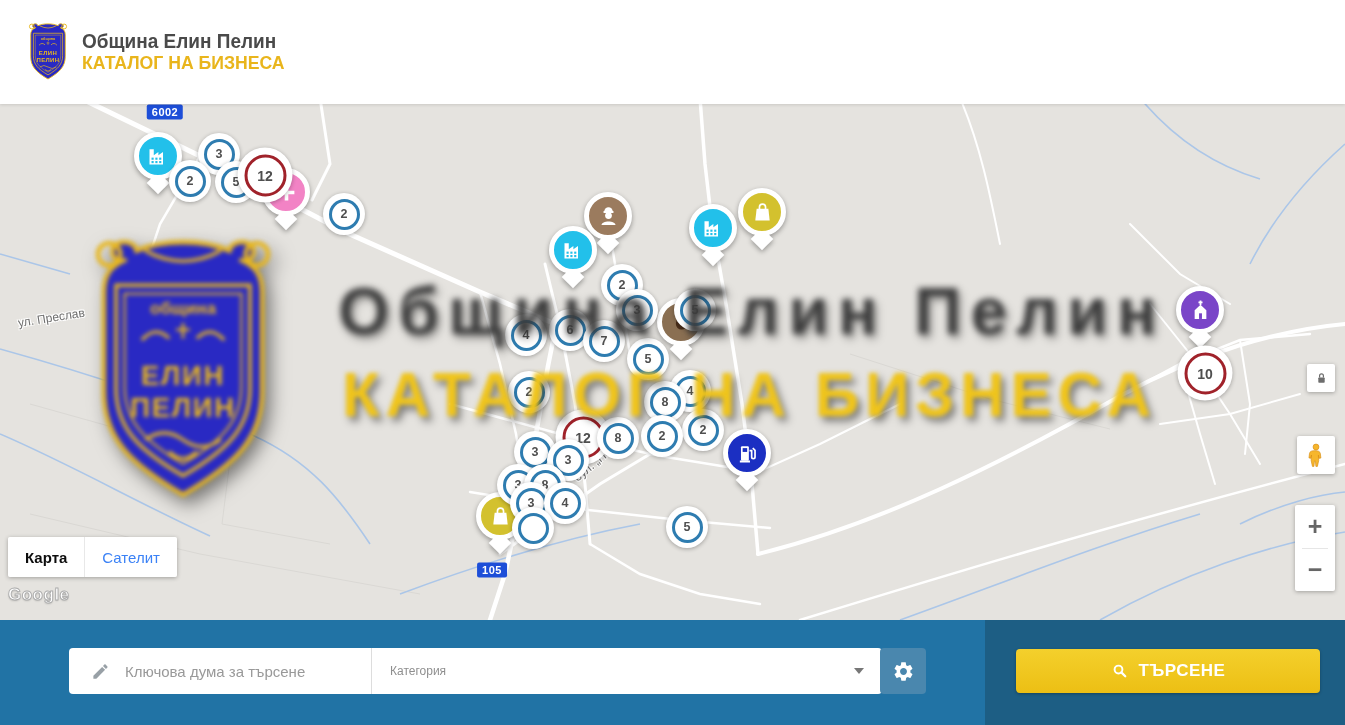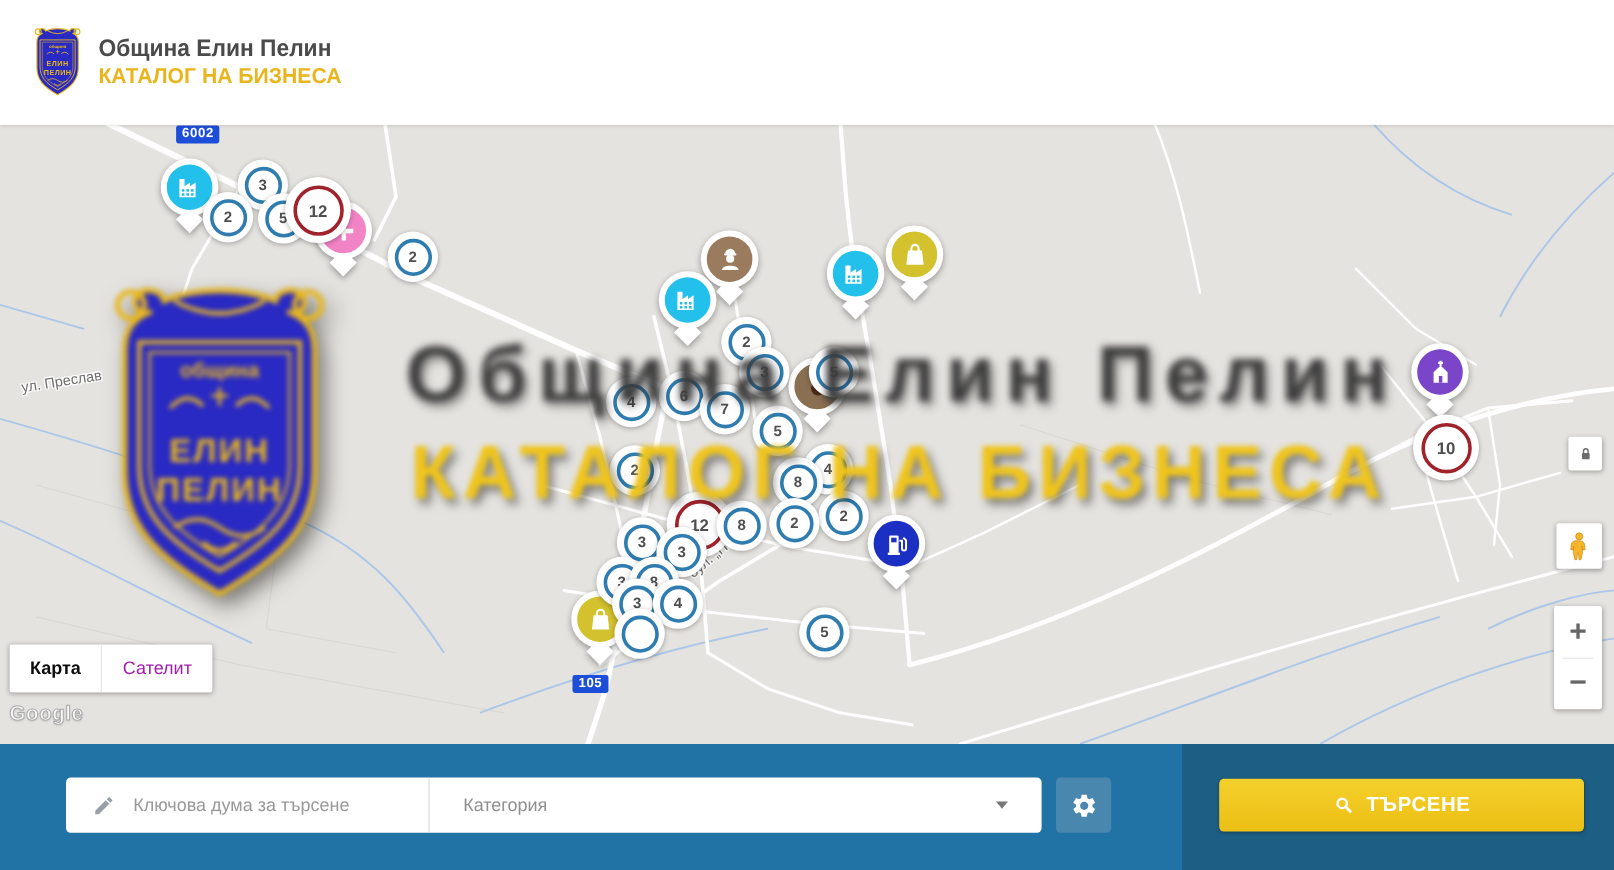--- a/index.html
+++ b/index.html
@@ -96,21 +96,21 @@
     filter:blur(2.3px); text-shadow:4px 5px 7px rgba(0,0,0,.5); pointer-events:none;
   }
 
   
   .maptype {
     position:absolute; left:8px; top:433px; z-index:20; display:flex;
     box-shadow:0 1px 4px rgba(0,0,0,.3); border-radius:2px; overflow:hidden;
   }
   .maptype-btn {
     background:#fff; height:40px; padding:0 17px; display:flex; align-items:center;
-    font-size:15px; color:#a21caf; cursor:pointer;
+    font-size:15px; color:#3b82f6; cursor:pointer;
   }
   .maptype-btn + .maptype-btn { border-left:1px solid #e8e8e8; }
   .maptype-btn.active { font-weight:700; color:#0d0d0d; }
 
   .google-logo {
     position:absolute; left:8px; top:481px; z-index:20;
     font-size:17px; font-weight:700; color:#fff; letter-spacing:.5px;
     -webkit-text-stroke:.9px #ababab; text-shadow:0 1px 2px rgba(0,0,0,.2);
   }
   .attribution {
@@ -140,33 +140,33 @@
   .zoom-btn {
     flex:1; display:flex; align-items:center; justify-content:center;
     font-size:25px; font-weight:700; color:#666; cursor:pointer; line-height:1;
   }
   .zoom-divider { height:1px; background:#e6e6e6; margin:0 7px; }
 
   
   .footer { position:relative; height:105px; background:#2173a5; }
   .footer-right { position:absolute; right:0; top:0; width:360px; height:105px; background:#1d5e84; }
   .search-box {
-    position:absolute; left:55px; top:28px; width:813px; height:46px;
+    position:absolute; left:69px; top:28px; width:813px; height:46px;
     background:#fff; border-radius:4px; display:flex; align-items:stretch; z-index:2;
   }
   .field-keyword { width:302px; display:flex; align-items:center; gap:13px; padding-left:22px; }
   .field-keyword svg { width:19px; height:19px; flex:none; }
   .field-keyword input {
     border:none; outline:none; font-size:15px; color:#555; width:230px; background:transparent;
     font-family:"Liberation Sans",sans-serif;
   }
   .field-keyword input::placeholder { color:#999; }
   .field-select {
     flex:1; border-left:1px solid #ddd; display:flex; align-items:center;
-    justify-content:space-between; padding:0 28px; font-size:15px; color:#8f8f8f; cursor:pointer;
+    justify-content:space-between; padding:0 18px; font-size:12px; color:#8f8f8f; cursor:pointer;
   }
   .caret { width:0; height:0; border-left:5px solid transparent; border-right:5px solid transparent;
            border-top:6px solid #777; }
   .gear-btn {
     position:absolute; left:880px; top:28px; width:46px; height:46px; z-index:2;
     background:#4a87ae; border-radius:4px; display:flex; align-items:center; justify-content:center;
     cursor:pointer;
   }
   .gear-btn svg { width:23px; height:23px; }
   .search-btn {

